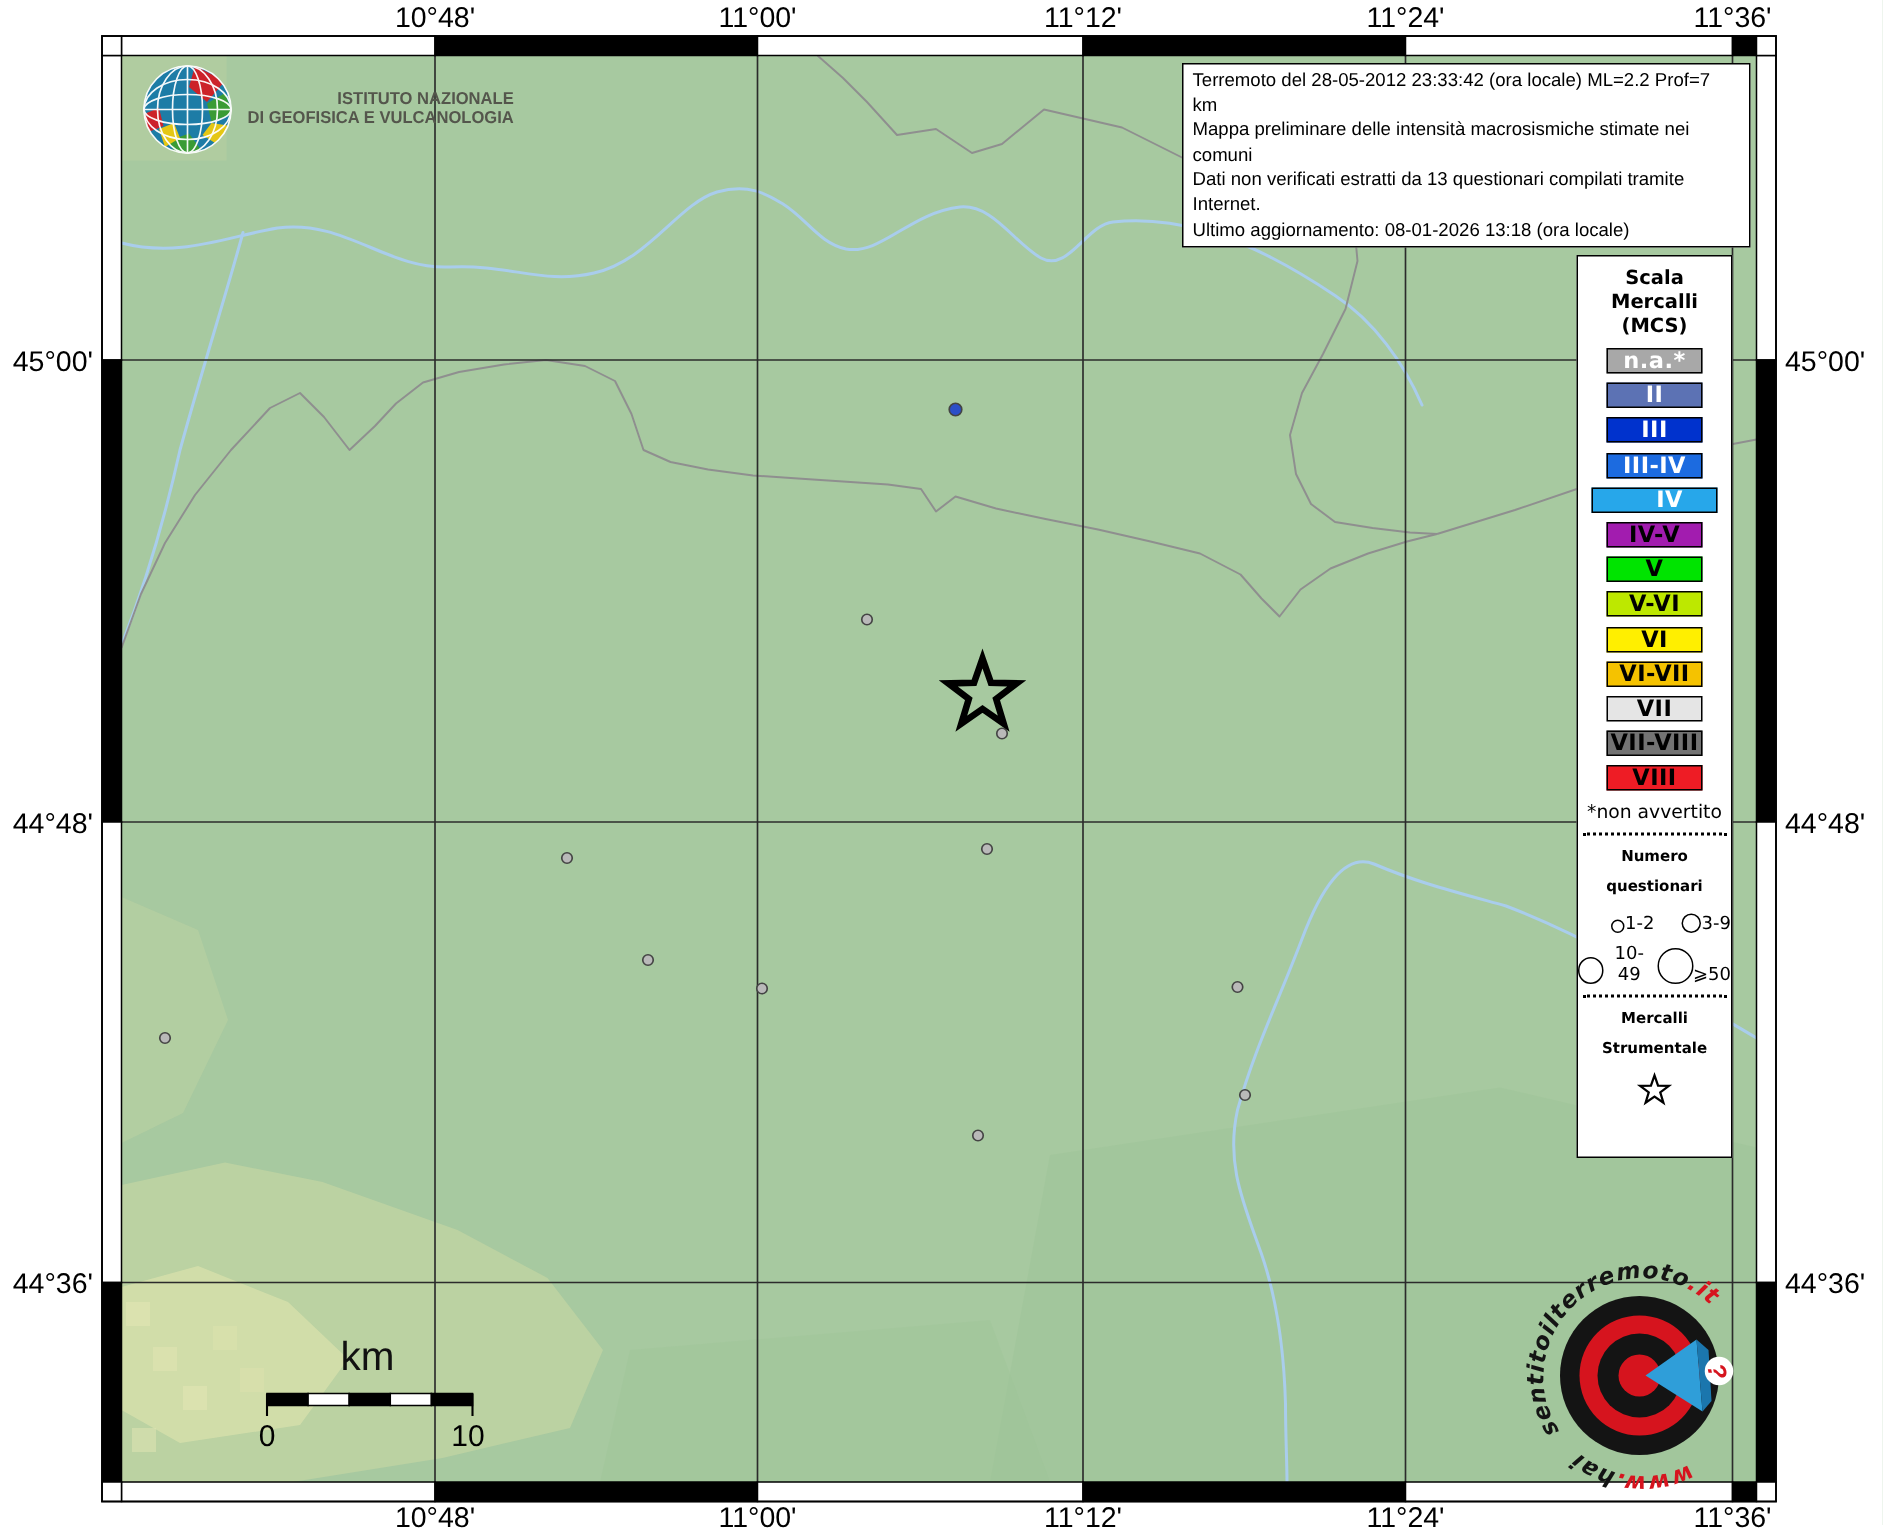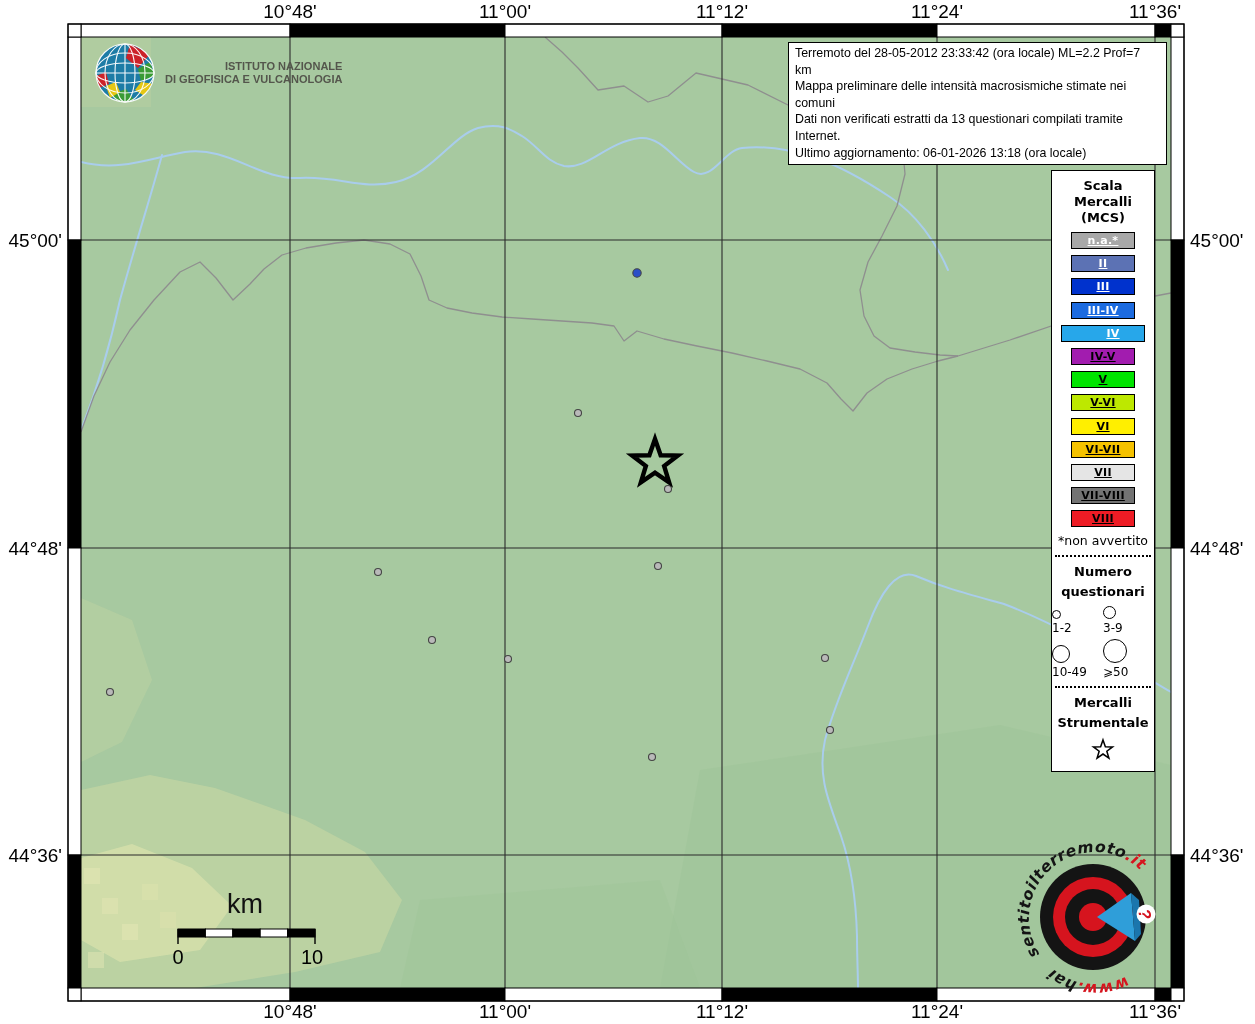--- a/index.html
+++ b/index.html
@@ -15,26 +15,26 @@
   .ingv{position:absolute;left:94px;top:42px;display:flex;align-items:center;z-index:5;text-align:right;}
   .ingv-text{margin-left:9px;color:#54564c;font-weight:bold;font-size:11.5px;line-height:13.5px;
              letter-spacing:0px;transform:scaleX(.96);transform-origin:left center;}
   
   .legend{position:absolute;left:1051px;top:170px;width:104px;height:602px;box-sizing:border-box;
           background:#ffffff;border:1px solid #000;z-index:6;font-family:"DejaVu Sans",sans-serif;
           text-align:center;color:#000;}
   .legend-title{font-weight:bold;font-size:13px;line-height:16px;margin-top:7px;}
   .legend-classes{margin-top:6px;}
   .legend-class{width:62px;height:15px;margin:0 auto 6.2px auto;border:1.5px solid #000;
-                font-weight:bold;font-size:11px;line-height:15px;letter-spacing:.3px;text-decoration:underline;}
+                font-weight:bold;font-size:15px;line-height:15px;letter-spacing:.3px;}
   .legend-foot{font-size:12.5px;margin-top:3px;font-family:"DejaVu Sans",sans-serif;}
   .legend-divider{border-top:2px dotted #000;margin:7px 3px 5px 3px;height:0;}
-  .legend-sub{font-weight:bold;font-size:13px;line-height:20px;}
+  .legend-sub{font-weight:bold;font-size:10px;line-height:20px;}
   .quest-grid{display:grid;grid-template-columns:1fr 1fr;row-gap:4px;margin-top:4px;}
-  .quest-cell{display:flex;flex-direction:column;align-items:flex-start;justify-content:flex-end;}
+  .quest-cell{display:flex;flex-direction:row;align-items:flex-end;justify-content:flex-end;}
   .quest-circle{border:1.6px solid #000;border-radius:50%;background:#fff;}
   .quest-label{font-size:12px;margin-top:2px;}
   .legend-star{margin-top:4px;}
   
 </style>
 </head>
 <body>
 
 <div class="page">
 
@@ -204,21 +204,21 @@
           <tspan fill="#d6141e">www.</tspan><tspan fill="#141414">hai</tspan>
         </textPath>
       </text>
     </g>
   </svg>
 
   <div class="infobox">
     <div>Terremoto del 28-05-2012 23:33:42 (ora locale) ML=2.2 Prof=7 km</div>
     <div>Mappa preliminare delle intensità macrosismiche stimate nei comuni</div>
     <div>Dati non verificati estratti da 13 questionari compilati tramite Internet.</div>
-    <div>Ultimo aggiornamento: 06-01-2026 13:18 (ora locale)</div>
+    <div>Ultimo aggiornamento: 08-01-2026 13:18 (ora locale)</div>
   </div>
 
   <div class="ingv">
     <svg width="62" height="62" viewBox="0 0 62 62">
       <circle cx="31" cy="31" r="29" fill="#1d7ca6"></circle>
       <g clip-path="url(#globe-clip2)">
         <clipPath id="globe-clip2">
             <circle cx="31" cy="31" r="29"></circle>
           </clipPath>
         <polygon points="36,2 56,12 44,26 32,16" fill="#cc2229"></polygon>

